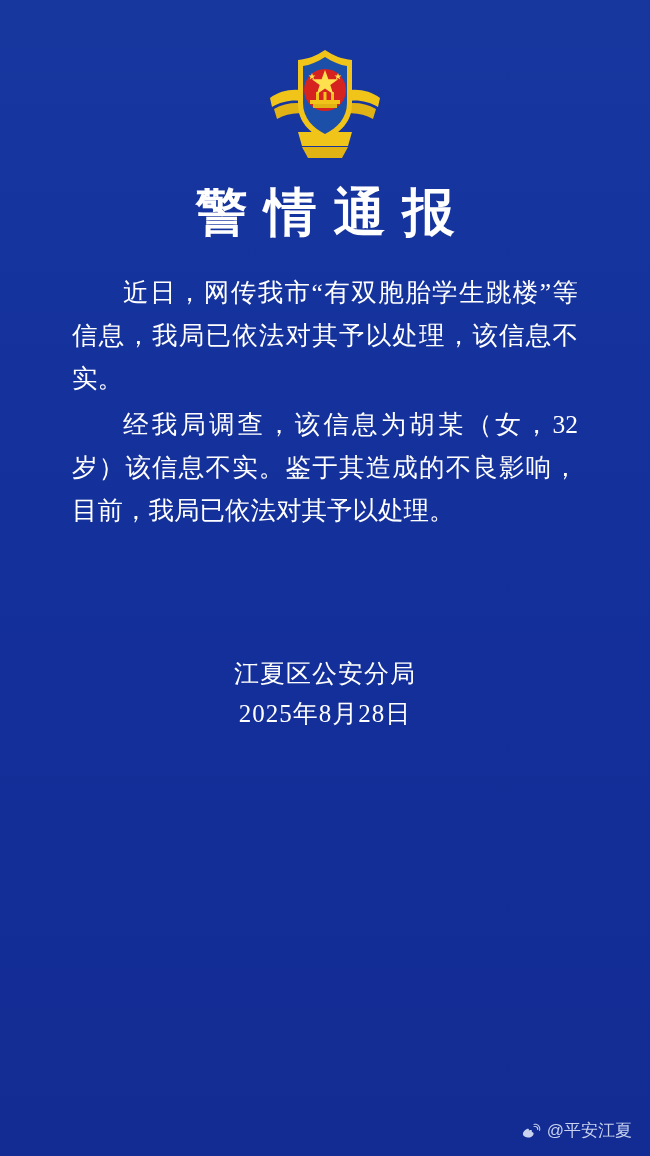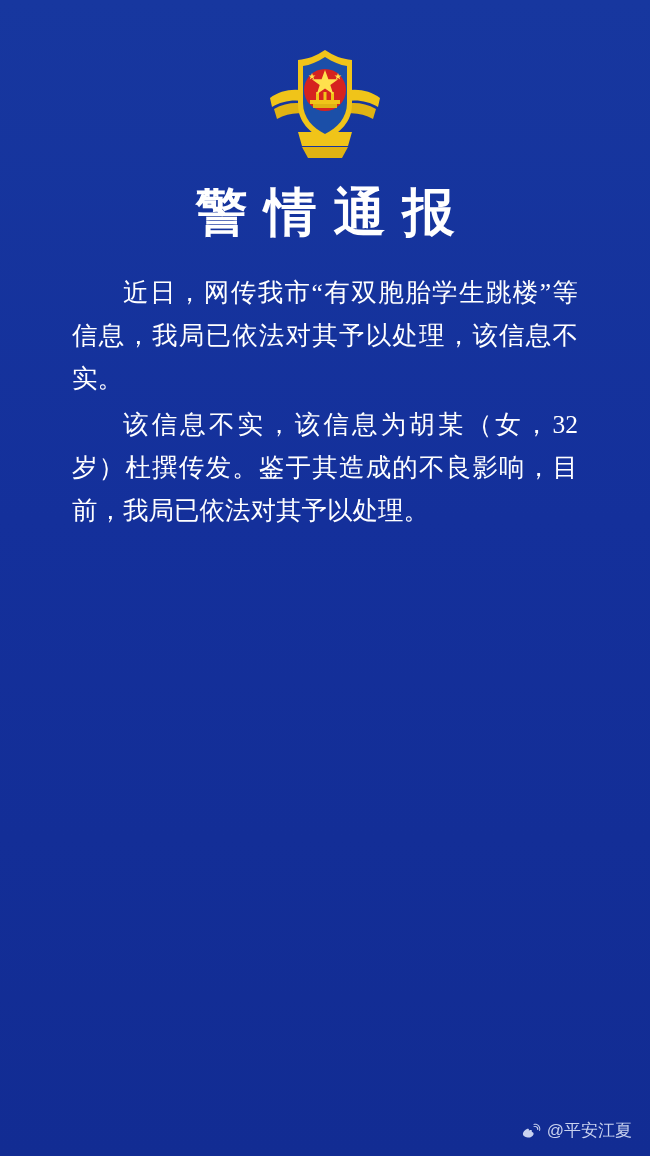--- a/index.html
+++ b/index.html
@@ -135,23 +135,27 @@
           <polygon points="74,27 74.9,29.4 77.5,29.4 75.4,31 76.2,33.4 74,31.9 71.8,33.4 72.6,31 70.5,29.4 73.1,29.4" fill="#ffe14d"></polygon>
         </g>
       </svg>
     </div>
   </div>
 
   <div class="title">警情通报</div>
 
   <div class="body-text">
     <p>近日，网传我市“有双胞胎学生跳楼”等信息，我局已依法对其予以处理，该信息不实。</p>
-    <p>该信息不实，该信息为胡某（女，32岁）杜撰传发。鉴于其造成的不良影响，目前，我局已依法对其予以处理。</p>
+    <p>经我局调查，该信息为胡某（女，32岁）该信息不实。鉴于其造成的不良影响，目前，我局已依法对其予以处理。</p>
   </div>
 
+  <div class="signature">
+    <div>江夏区公安分局</div>
+    <div>2025年8月28日</div>
+  </div>
 
   <div class="footer">
     <span class="weibo-icon">
       <svg class="weibo-icon" viewBox="0 0 24 24" width="20" height="20" aria-hidden="true">
         <path d="M9.6 19.8c-4 0-7.3-1.95-7.3-4.35 0-1.26.8-2.72 2.17-4.1 1.84-1.84 3.98-2.68 4.78-1.88.35.35.38.96.17 1.67-.11.36.34.16.34.16 1.44-.6 2.69-.64 3.15.02.25.35.23.84.04 1.41-.09.27.05.31.27.38 .9.28 1.9.95 1.9 2.14 0 1.97-2.84 4.55-5.52 4.55z" fill="#c9d2ef"></path>
         <path d="M19.2 10.1c.2-.62.16-1.3-.2-1.85-.68-1.05-2.03-1.43-3.3-1.1-.3.08-.55-.1-.6-.36-.06-.3.13-.58.42-.66 1.86-.48 3.85.1 4.85 1.64.54.84.6 1.83.3 2.74-.1.3-.42.45-.7.35-.3-.1-.46-.43-.37-.72z" fill="#c9d2ef"></path>
         <path d="M21.6 5.4c-1.55-1.72-3.95-2.35-6.2-1.86-.34.07-.56.4-.48.73.07.33.4.54.73.47 1.85-.4 3.8.12 5.05 1.5 1.24 1.38 1.56 3.23 1 4.87-.11.32.06.67.39.77.32.1.67-.07.77-.39.7-2.05.3-4.37-1.26-6.09z" fill="#c9d2ef"></path>
       </svg>
     </span>
     <span class="footer-name">@平安江夏</span>

